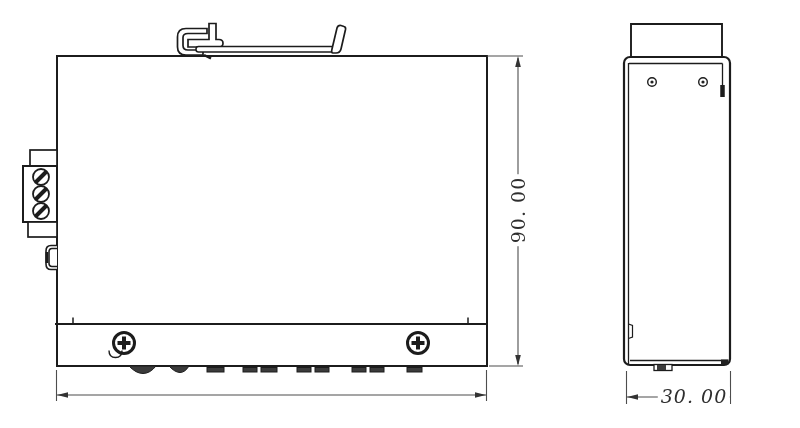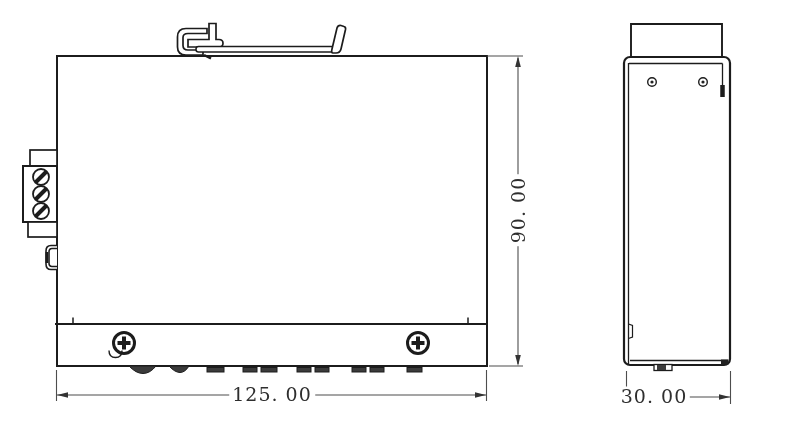--- a/index.html
+++ b/index.html
@@ -158,18 +158,17 @@
       <g>
         <line x1="626.5" y1="371" x2="626.5" y2="404"></line>
         <line x1="730.5" y1="371" x2="730.5" y2="404"></line>
         <line x1="627" y1="397" x2="730" y2="397"></line>
         <path d="M627,397 L638,394.2 L638,399.8 Z" fill="#333333" stroke="none"></path>
         <path d="M730,397 L719,394.2 L719,399.8 Z" fill="#333333" stroke="none"></path>
       </g>
     </g>
   </svg>
 
-  <div class="dim-label" style="left:272px; top:394px;">125. 00</div>
 
   <div class="dim-label vertical" style="left:518px; top:210px;">90. 00</div>
 
-  <div class="dim-label" style="left:654px; top:396px;">30. 00</div>
+  <div class="dim-label" style="left:694px; top:396px;font-style:italic;">30. 00</div>
 </div>
 
 </body></html>

